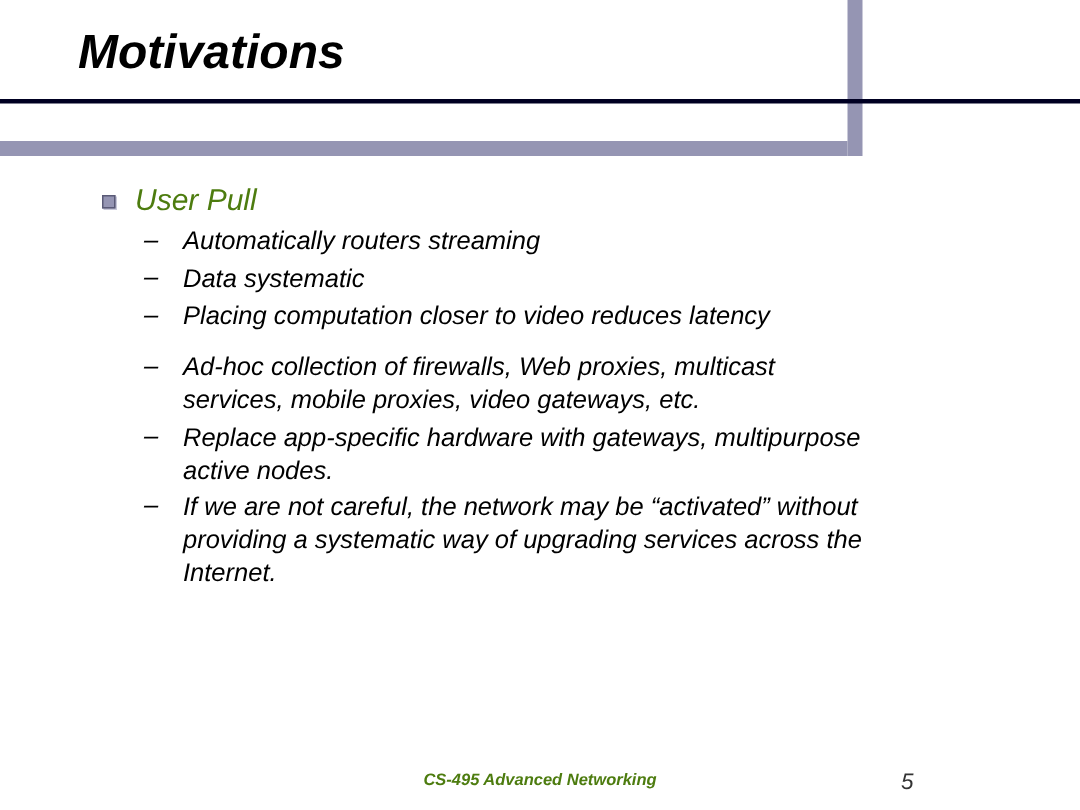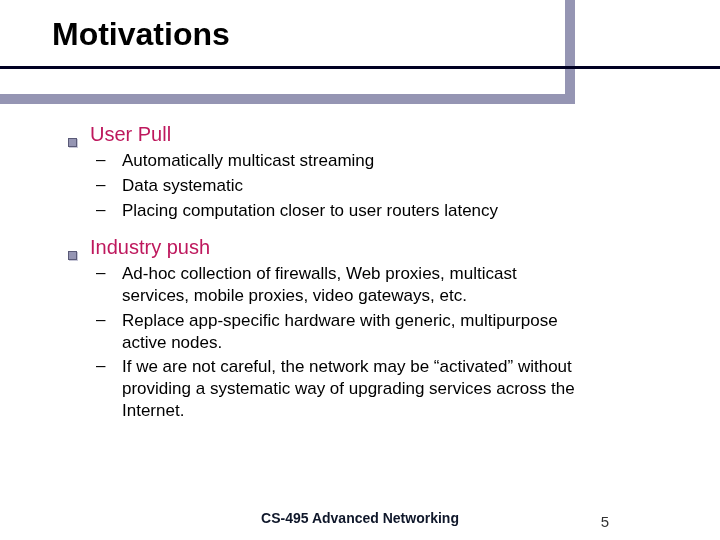--- a/index.html
+++ b/index.html
@@ -10,20 +10,21 @@
     background: #ffffff;
     font-family: Arial, Helvetica, sans-serif;
     position: relative;
     overflow: hidden;
   }
   .slide {
     position: relative;
     width: 627px;
     height: 540px;
     box-sizing: border-box;
+    font-style: italic;
   }
   .title-area {
     position: absolute;
     left: 52px;
     top: 16px;
     right: 40px;
   }
   .title {
     font-size: 32px;
     color: #000;
@@ -56,23 +57,23 @@
     background: #9595b3;
   }
   .content {
     position: absolute;
     left: 68px;
     top: 118px;
     right: 50px;
   }
   .lvl1 {
     display: flex;
-    align-items: flex-end;
+    align-items: flex-start;
     font-size: 20px;
-    color: #be185d;
+    color: #4d7c0f;
     margin-top: 4px;
   }
   .lvl1 .bullet {
     width: 22px;
     flex: 0 0 22px;
     display: flex;
     align-items: center;
     justify-content: flex-start;
     padding-top: 8px;
   }
@@ -106,23 +107,23 @@
   }
   .group-spacer {
     height: 10px;
   }
   .footer {
     position: absolute;
     left: 0;
     width: 720px;
     bottom: 14px;
     text-align: center;
-    font-size: 14px;
+    font-size: 11px;
     font-weight: bold;
-    color: #0f172a;
+    color: #4d7c0f;
     font-family: Verdana, Arial, sans-serif;
   }
   .page-num {
     position: absolute;
     right: 18px;
     bottom: 10px;
     font-size: 15px;
     color: #333;
   }
 </style>
@@ -141,46 +142,40 @@
   <div class="content">
 
     <div class="lvl1">
       <span class="bullet">
           <span class="sq"></span>
         </span>
       <span class="text">User Pull</span>
     </div>
     <div class="lvl2">
       <span class="dash">–</span>
-      <span class="text">Automatically multicast streaming</span>
+      <span class="text">Automatically routers streaming</span>
     </div>
     <div class="lvl2">
       <span class="dash">–</span>
       <span class="text">Data systematic</span>
     </div>
     <div class="lvl2">
       <span class="dash">–</span>
-      <span class="text">Placing computation closer to user routers latency</span>
+      <span class="text">Placing computation closer to video reduces latency</span>
     </div>
 
     <div class="group-spacer"></div>
 
-    <div class="lvl1">
-      <span class="bullet">
-          <span class="sq"></span>
-        </span>
-      <span class="text">Industry push</span>
-    </div>
     <div class="lvl2">
       <span class="dash">–</span>
       <span class="text">Ad-hoc collection of firewalls, Web proxies, multicast services, mobile proxies, video gateways, etc.</span>
     </div>
     <div class="lvl2">
       <span class="dash">–</span>
-      <span class="text">Replace app-specific hardware with generic, multipurpose active nodes.</span>
+      <span class="text">Replace app-specific hardware with gateways, multipurpose active nodes.</span>
     </div>
     <div class="lvl2">
       <span class="dash">–</span>
       <span class="text">If we are not careful, the network may be “activated” without providing a systematic way of upgrading services across the Internet.</span>
     </div>
 
   </div>
 
   <div class="footer">CS-495 Advanced Networking</div>
   <div class="page-num">5</div>

